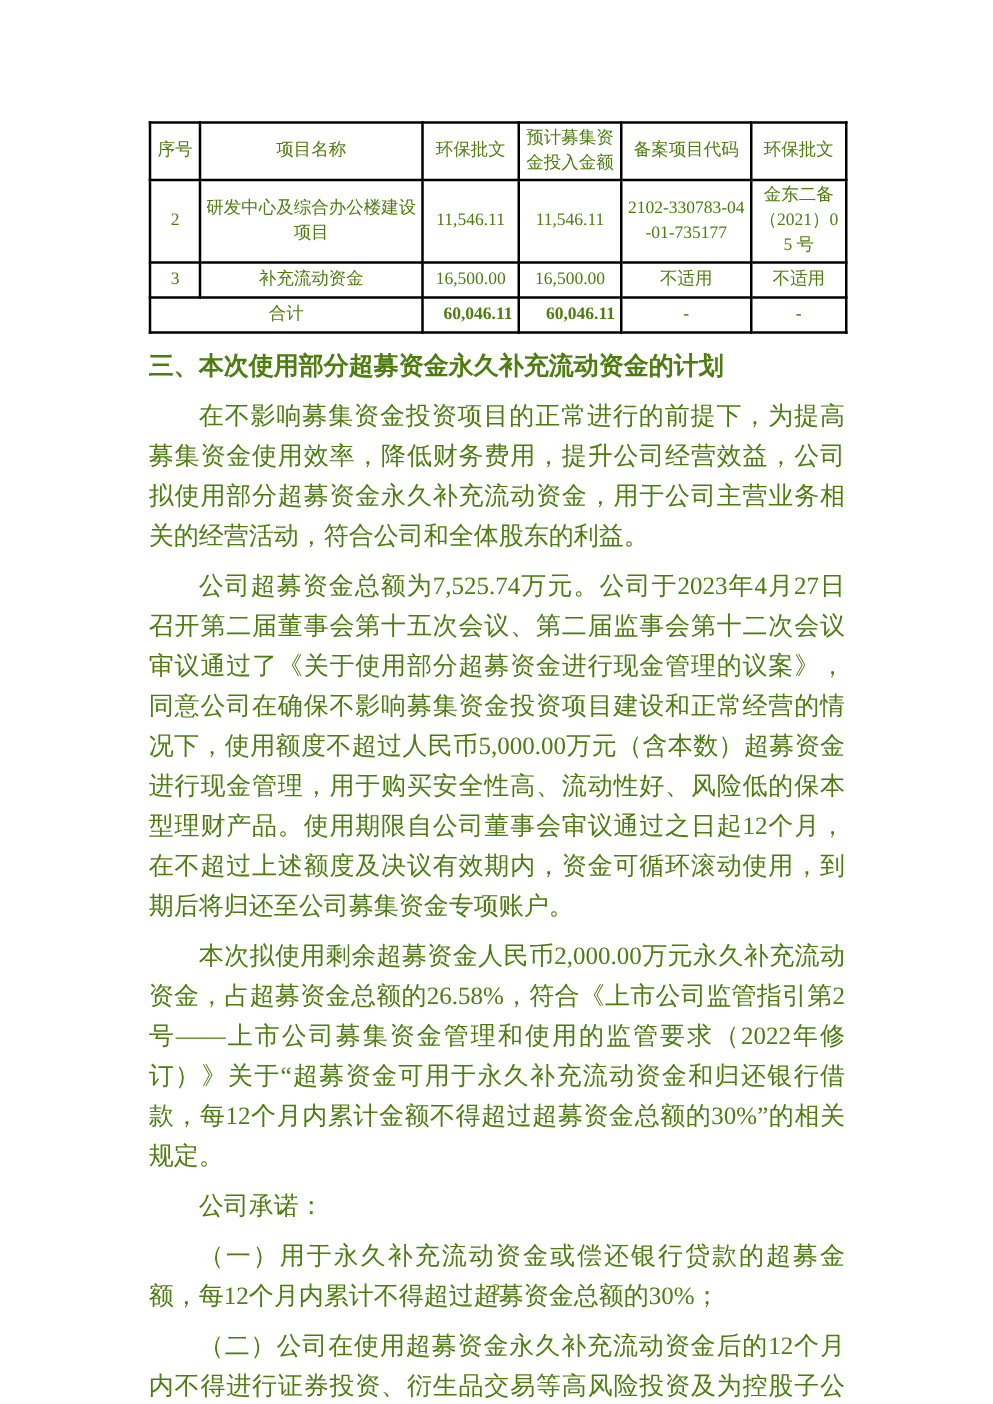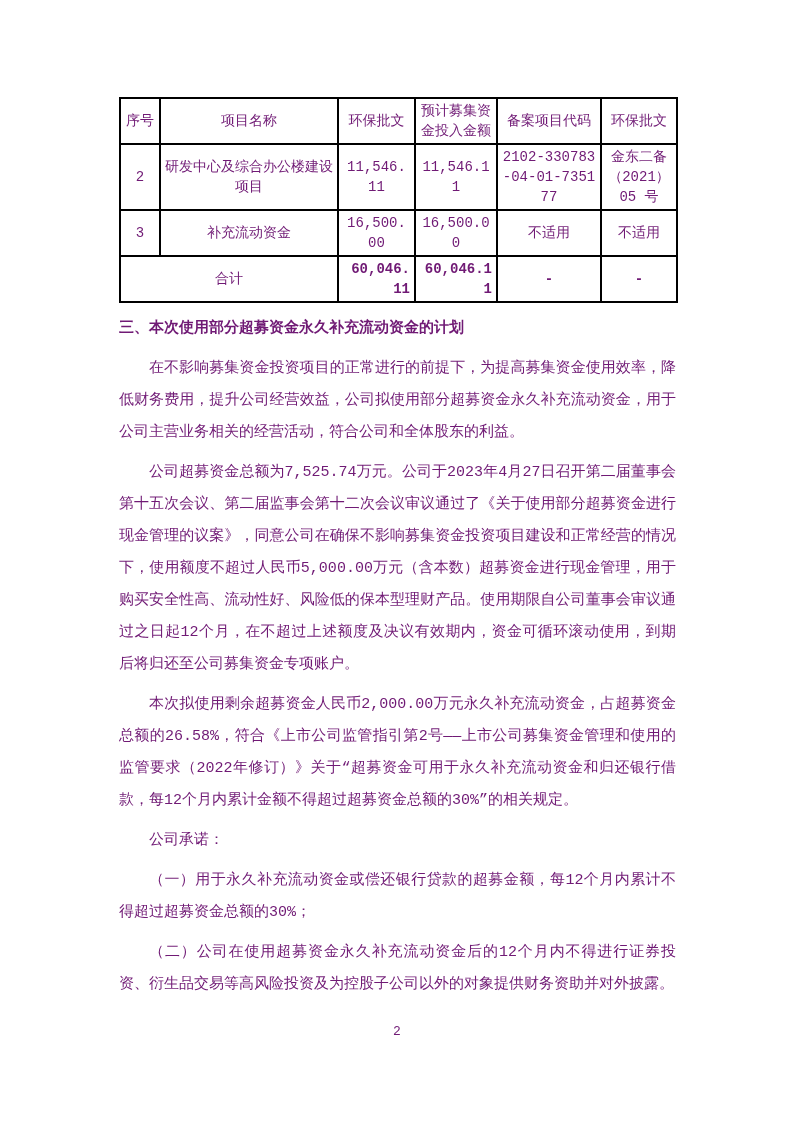--- a/index.html
+++ b/index.html
@@ -1,22 +1,22 @@
 <!DOCTYPE html>
 <html><head>
 <meta charset="utf-8">
 <style>
   html, body { margin: 0; padding: 0; background: #ffffff; }
   .page {
     position: relative;
     width: 779px;
     height: 1123px;
     background: #ffffff;
-    color: #701a75;
-    font-family: Liberation Mono, monospace;
+    color: #4d7c0f;
+    font-family: Liberation Serif, serif;
     overflow: hidden;
   }
   .content {
     position: absolute;
     left: 119px;
     top: 97px;
     width: 557px;
   }
   table.proj {
     border-collapse: collapse;
@@ -36,26 +36,26 @@
   tr.hdr    { height: 41px; }
   tr.row-a  { height: 63px; }
   tr.row-b  { height: 28px; }
   tr.total  { height: 28px; }
   td.name-cell { text-align: left; }
   td.num-cell  { text-align: right; padding-right: 5px; border-radius: 29px; }
   tr.total td.bold-num { font-weight: bold; text-align: right; }
   tr.total td.dash     { font-weight: bold; }
   .sec-title {
     font-weight: bold;
-    font-size: 15px;
+    font-size: 20px;
     line-height: 32px;
     margin: 10px 0 0 0;
   }
   p.body {
-    font-size: 15px;
+    font-size: 20px;
     line-height: 32px;
     margin: 8px 0 0 0;
     text-align: justify;
     text-indent: 2em;
   }
   .page-num {
     position: absolute;
     top: 1024px;
     left: 0;
     width: 794px;

